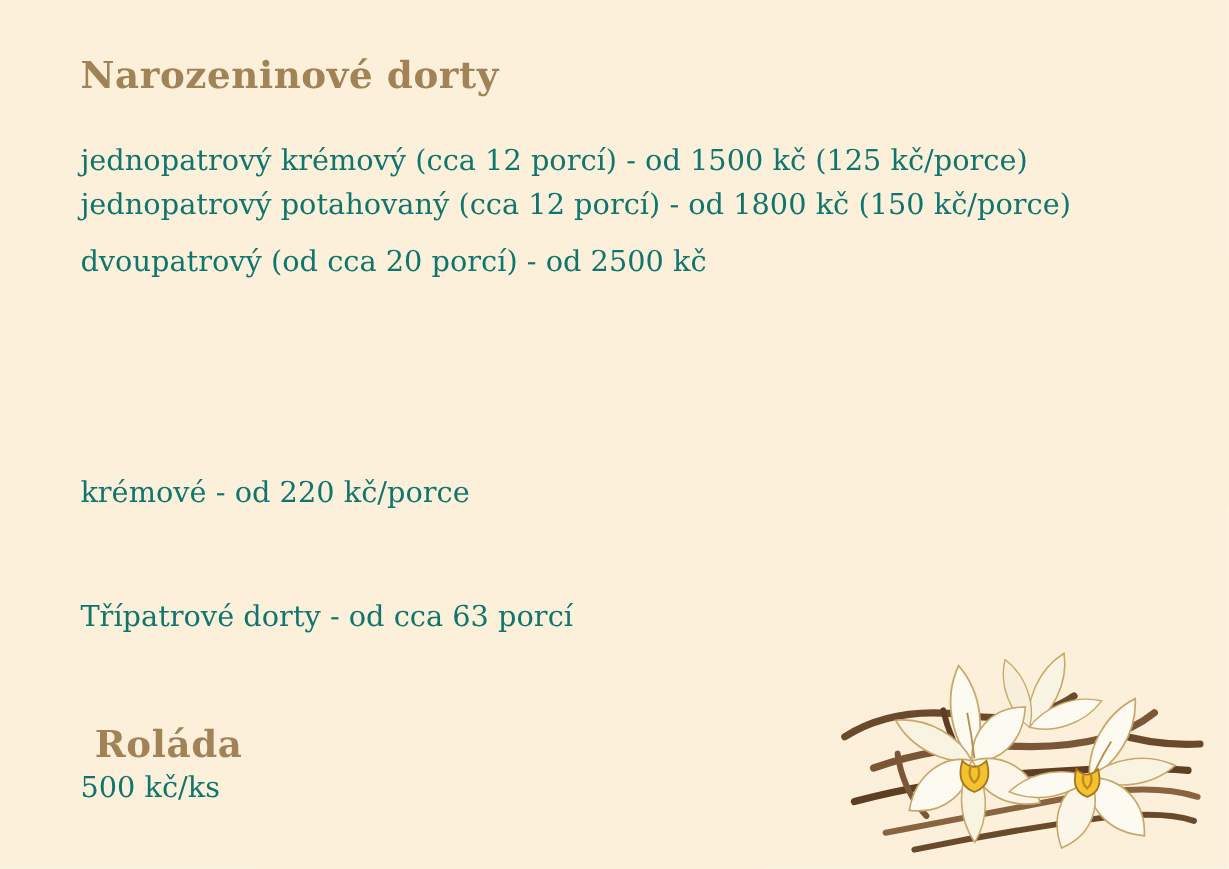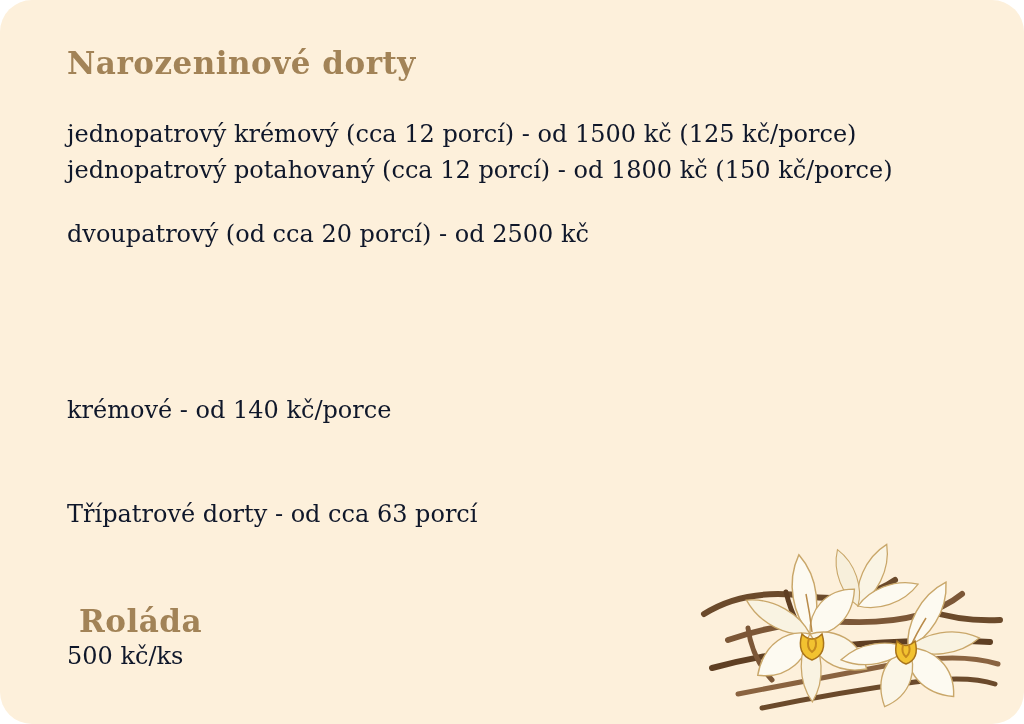--- a/index.html
+++ b/index.html
@@ -4,46 +4,45 @@
 <style>
   html, body { margin: 0; padding: 0; }
   body { width: 1024px; height: 724px; }
   .page {
     position: relative;
     width: 1024px;
     height: 724px;
     background: #fdf0db;
     overflow: hidden;
     font-family: "DejaVu Serif", "Liberation Serif", serif;
-    border-radius: 32px;
   }
   .heading {
     position: absolute;
     left: 67px;
     margin: 0;
     font-size: 31px;
     line-height: 38px;
     font-weight: bold;
     letter-spacing: 0.5px;
     color: #a28357;
   }
   .block {
     position: absolute;
     left: 67px;
   }
   .line {
     margin: 0;
     font-size: 24px;
     line-height: 36px;
-    color: #0f172a;
+    color: #0f766e;
     white-space: nowrap;
   }
   .h-1 { top: 44px; }
   .b-1 { top: 116px; }
-  .b-2 { top: 216px; text-align: center; }
+  .b-2 { top: 200px; text-align: center; }
   .h-2 { top: 324px; }
   .b-3 { top: 392px; }
   .b-4 { top: 496px; }
   .h-3 { top: 602px; margin-left: 12px; }
   .b-5 { top: 638px; }
   .illustration {
     position: absolute;
     left: 690px;
     top: 522px;
     width: 315px;
@@ -61,21 +60,21 @@
     <p class="line">jednopatrový krémový (cca 12 porcí) - od 1500 kč (125 kč/porce)</p>
     <p class="line">jednopatrový potahovaný (cca 12 porcí) - od 1800 kč (150 kč/porce)</p>
   </div>
 
   <div class="block b-2">
     <p class="line">dvoupatrový (od cca 20 porcí) - od 2500 kč</p>
   </div>
 
 
   <div class="block b-3">
-    <p class="line">krémové - od 140 kč/porce</p>
+    <p class="line">krémové - od 220 kč/porce</p>
   </div>
 
   <div class="block b-4">
     <p class="line">Třípatrové dorty - od cca 63 porcí</p>
   </div>
 
   <h1 class="heading h-3">Roláda</h1>
 
   <div class="block b-5">
     <p class="line">500 kč/ks</p>

